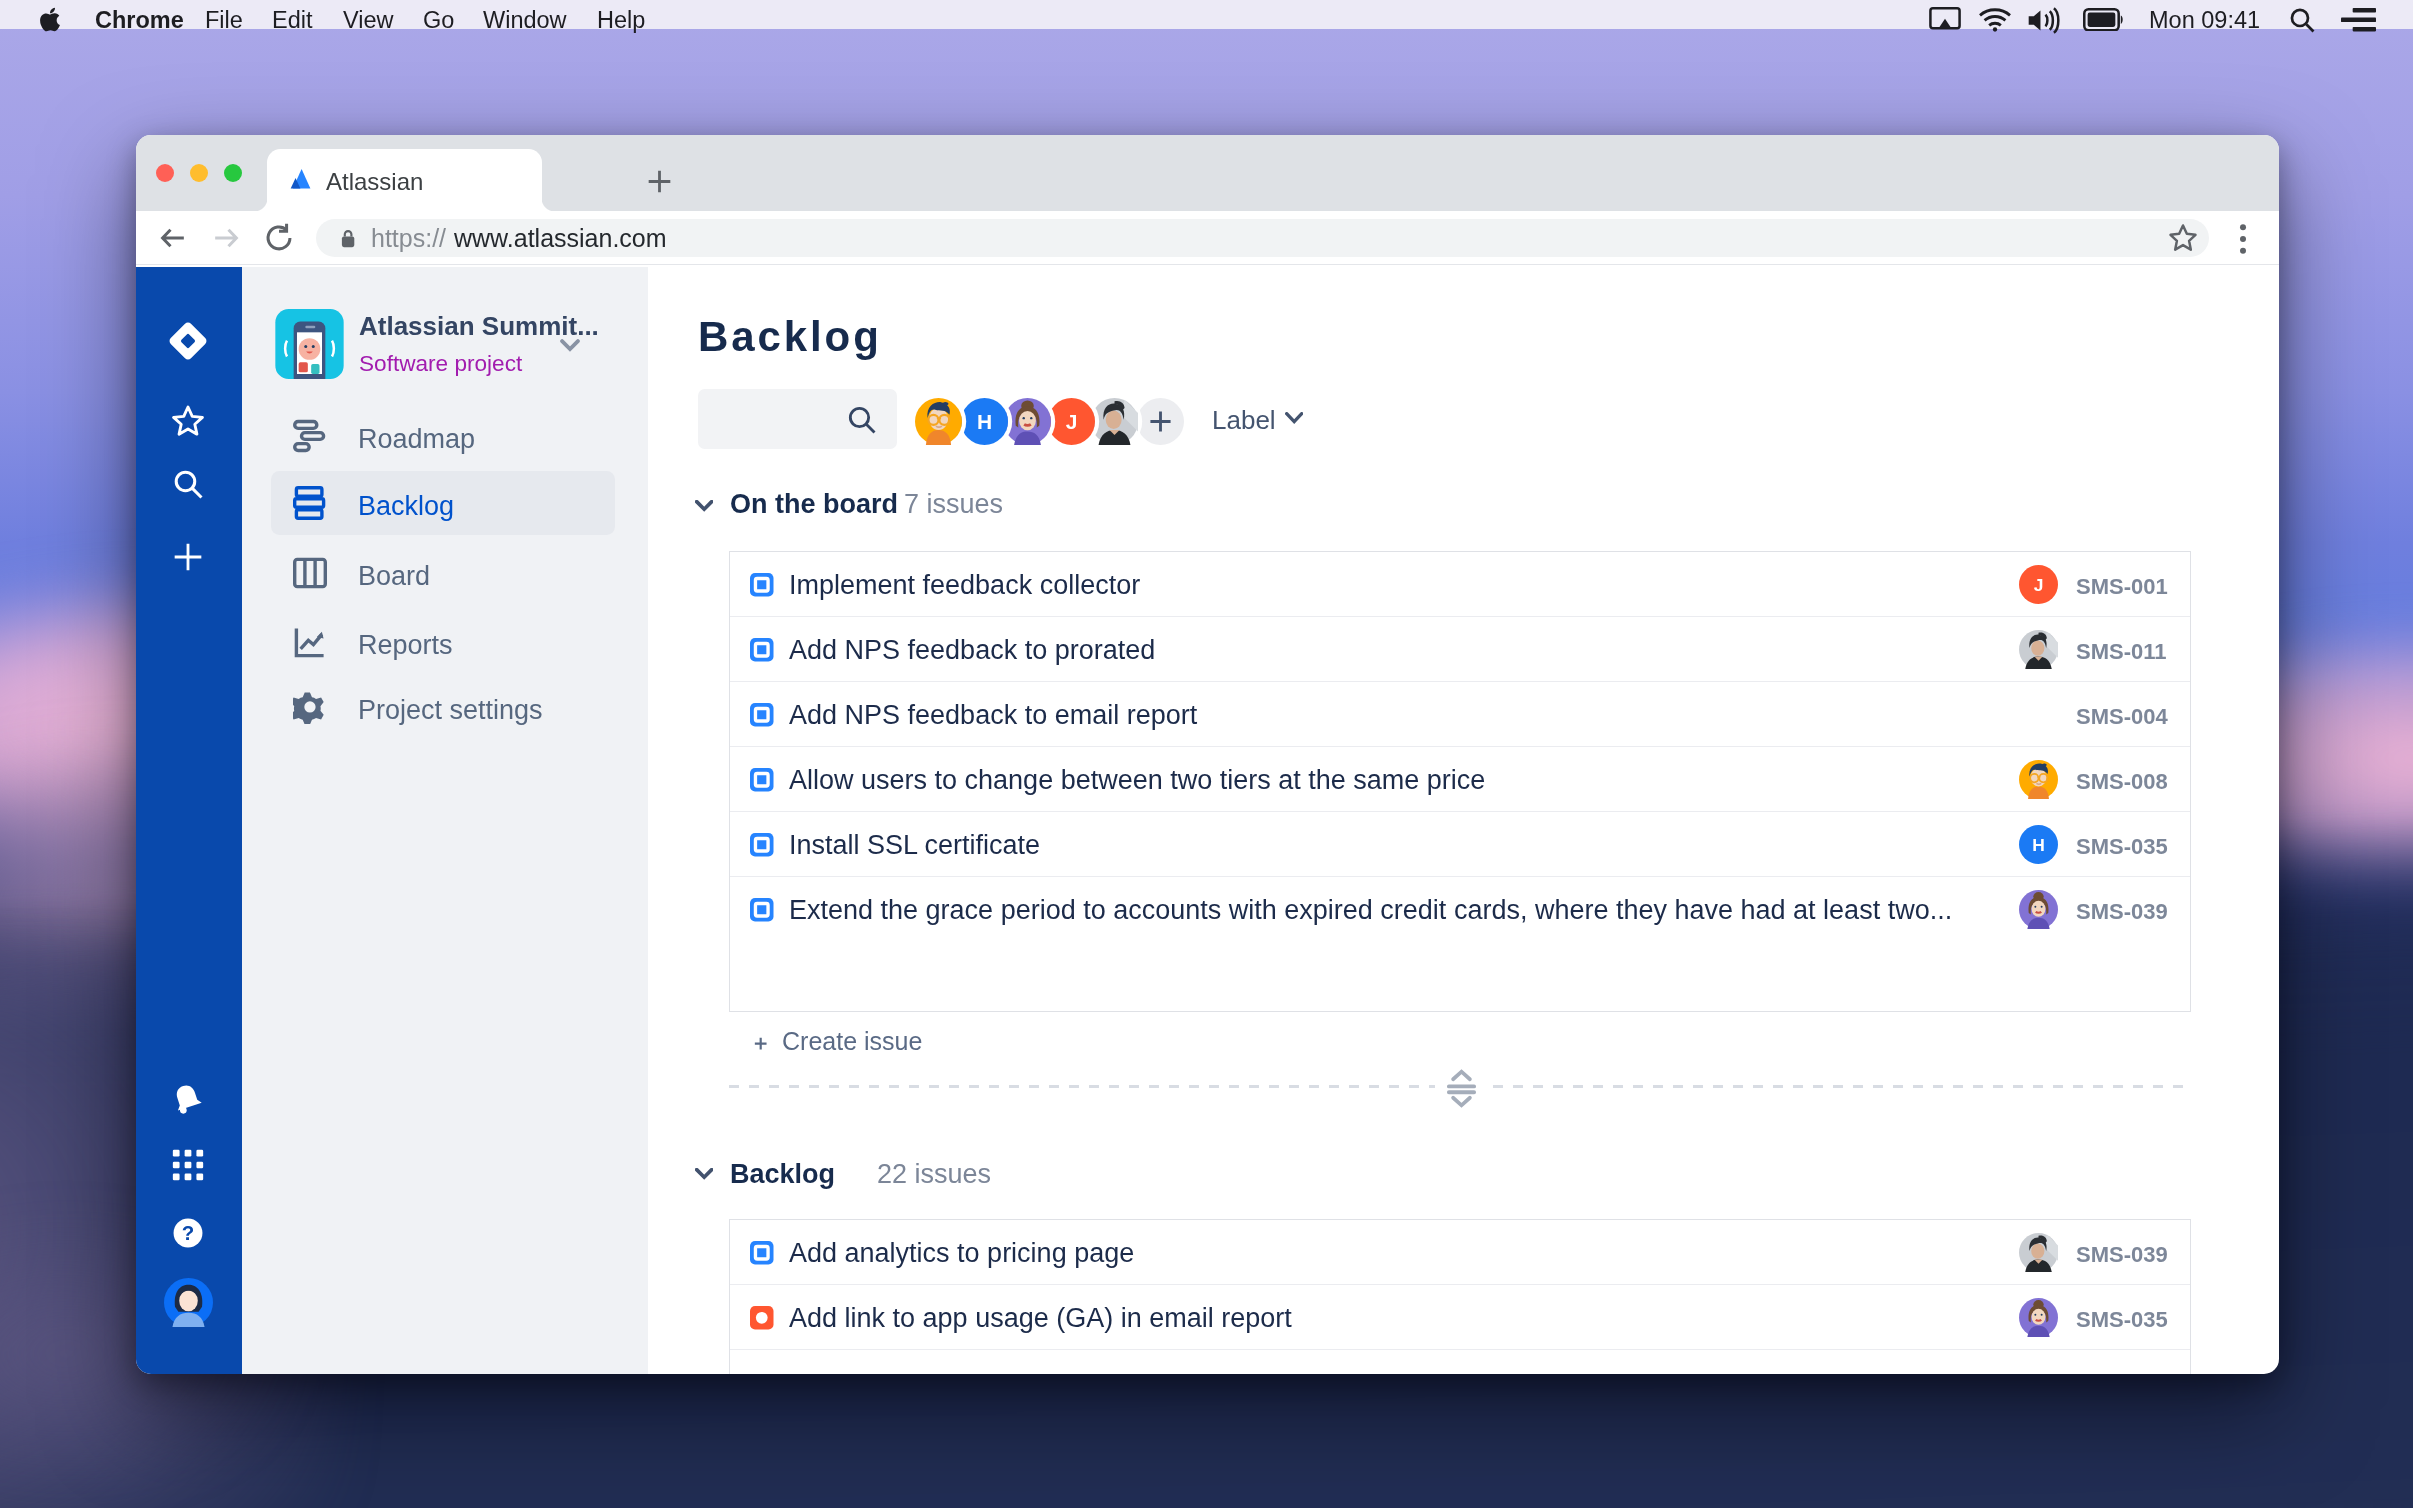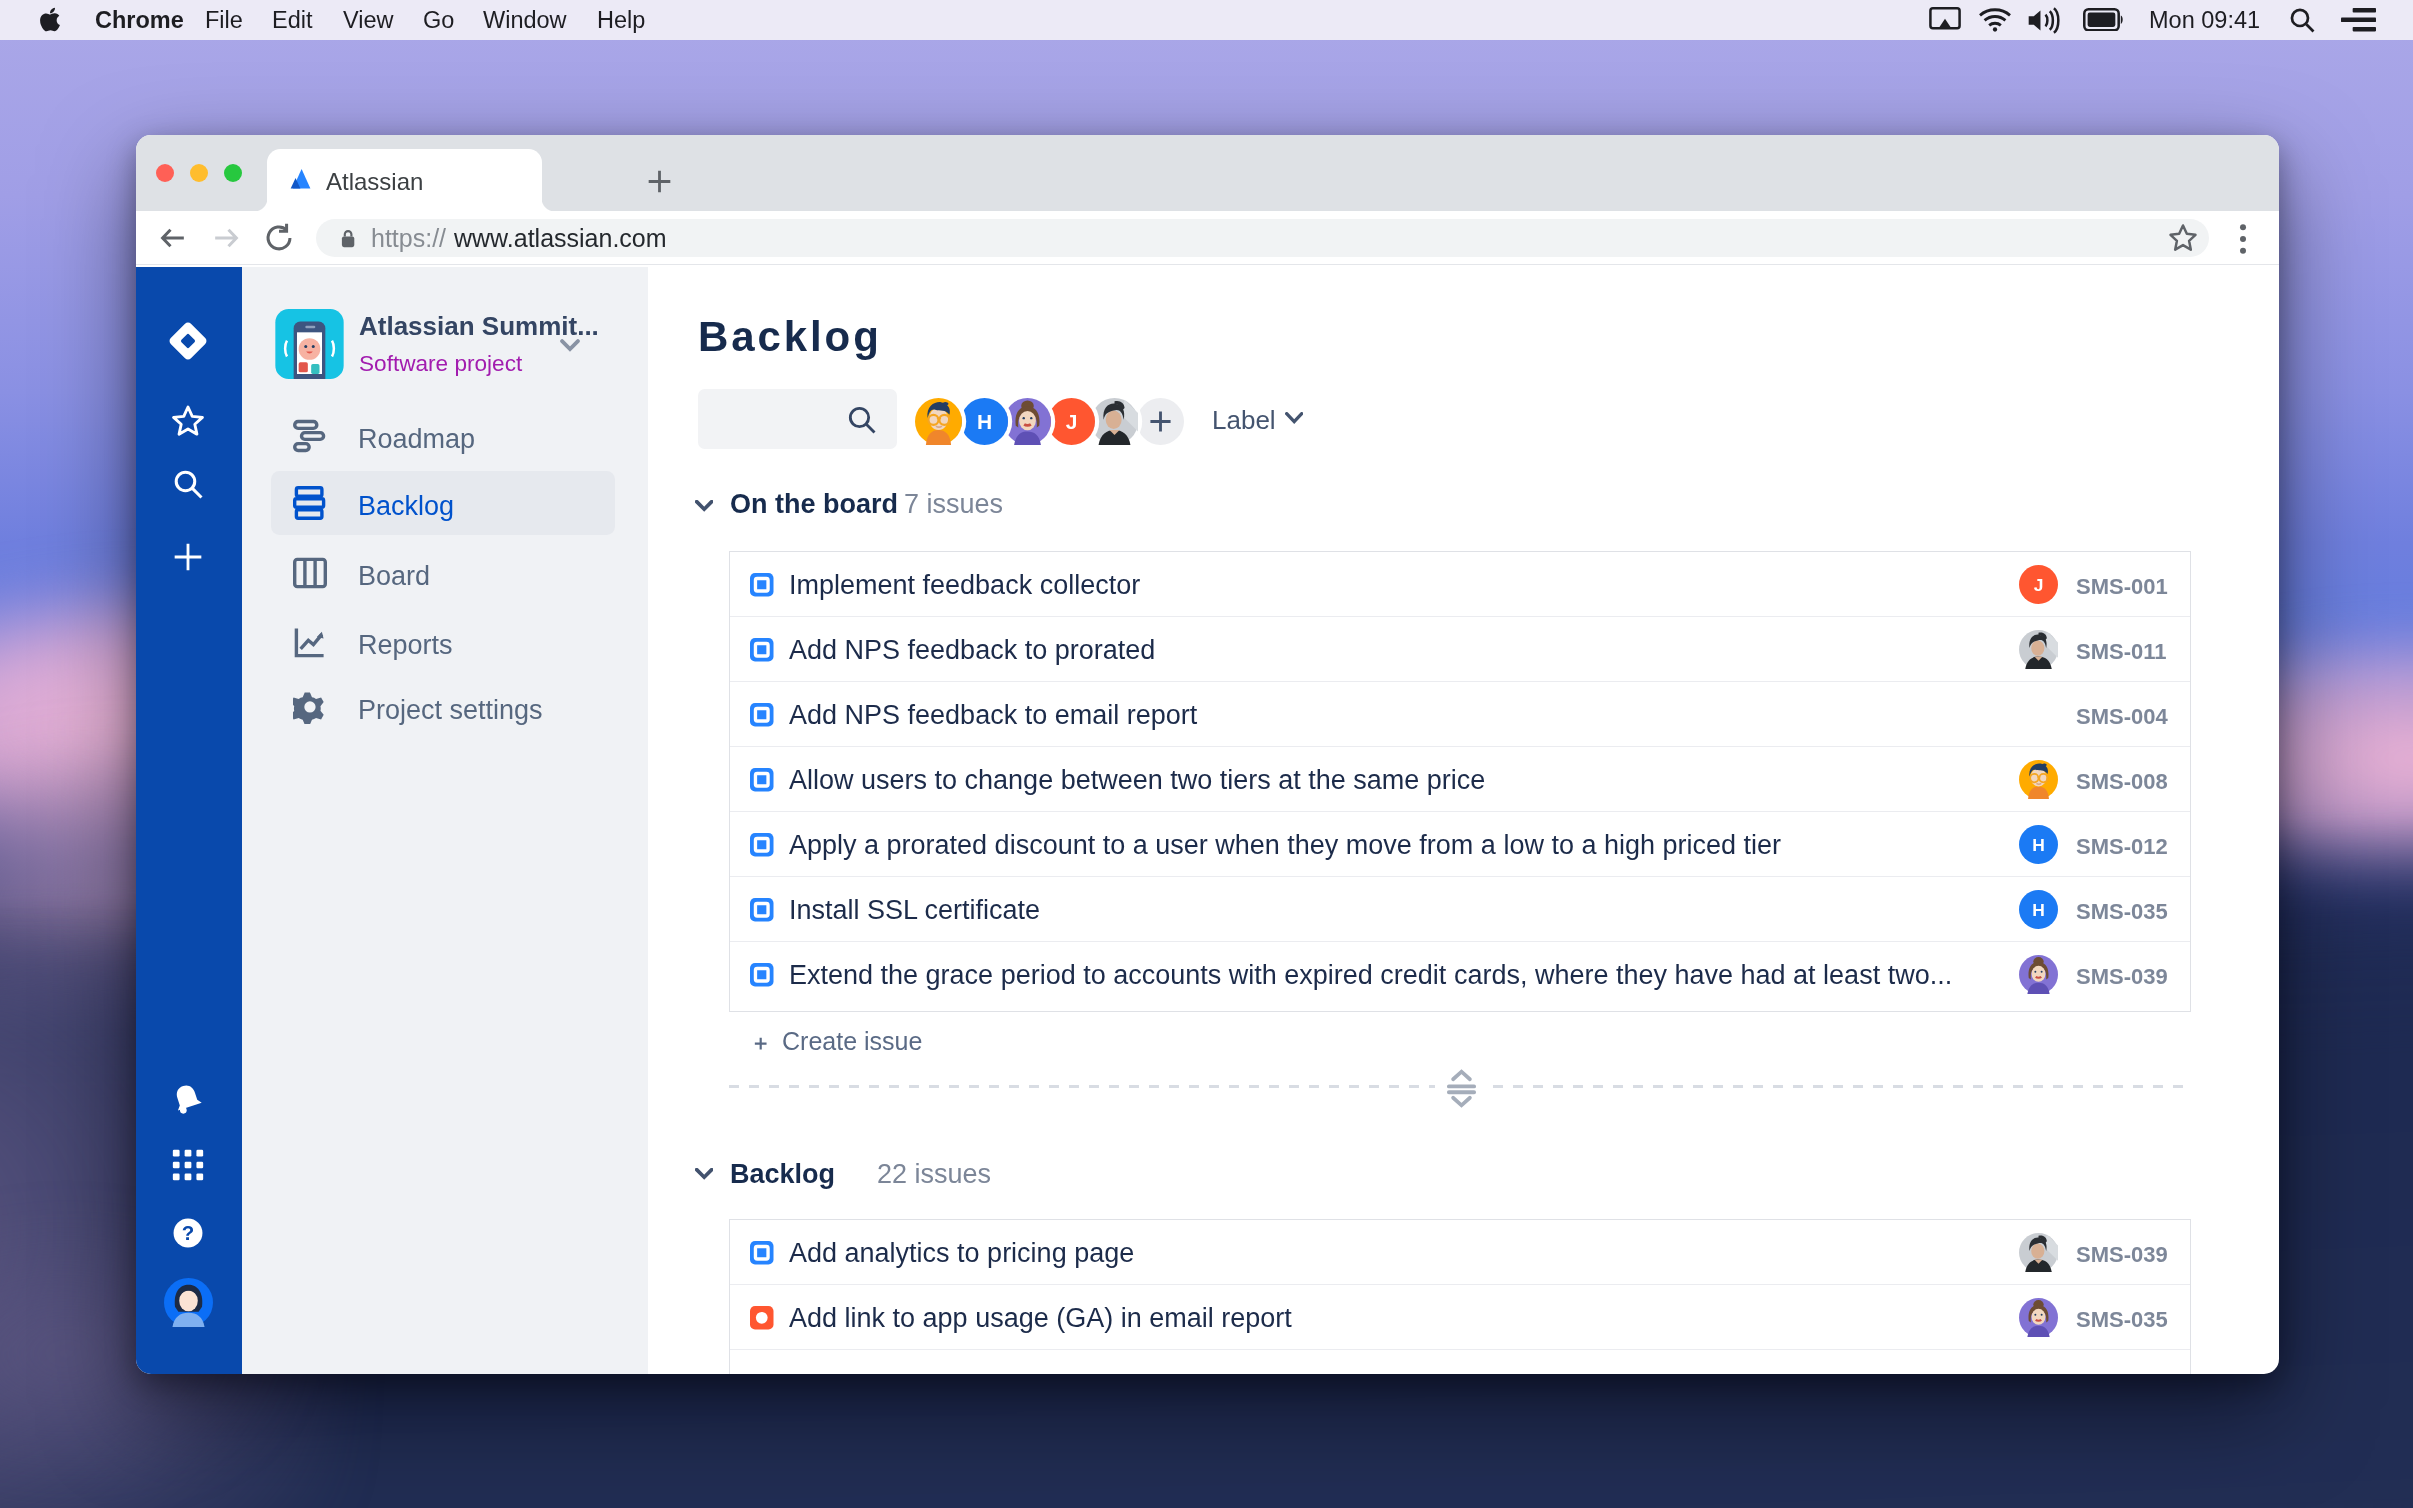--- a/index.html
+++ b/index.html
@@ -23,21 +23,21 @@
   .wp-purpcol { left:-201px; top:964px; width:536px; height:587px;
     background: radial-gradient(100% 85% at 18% 45%, rgba(100,92,136,0.85) 0%, rgba(100,92,136,0.45) 55%, rgba(100,92,136,0) 100%);
     filter: blur(25px); }
   .wp-purp2 { left:-168px; top:1215px; width:469px; height:277px;
     background: radial-gradient(closest-side, rgba(99,91,134,0.6) 0%, rgba(99,91,134,0) 100%);
     filter: blur(23.5px); }
   .wp-dark { left:-50px; top:855px; width:2514px; height:704px;
     background: linear-gradient(180deg, rgba(30,42,82,0) 0%, rgba(30,42,82,0.85) 20%, #1E2A52 34%, #222E54 100%);
     transform: rotate(-2deg); filter: blur(8.4px); }
   
-  .menubar { left:0; top:0; width:2413px; height:40px; background:#ECEAF6; color:#1D1D22; font-size:23.5px; z-index:5; }
+  .menubar { left:0; top:0; width:2413px; height:29px; background:#ECEAF6; color:#1D1D22; font-size:23.5px; z-index:5; }
   .menubar span { position:absolute; top:6.7px; }
   
   .window { left:136px; top:135px; width:2143px; height:1239px; border-radius:15px; background:#fff;
     box-shadow: 0 37px 92px rgba(0,0,10,0.50), 0 10px 28.5px rgba(0,0,10,0.35); overflow:hidden; z-index:2; }
   .tabbar { left:0; top:0; width:100%; height:76px; background:#DEE1E5; }
   .light { border-radius:50%; width:18.4px; height:18.4px; top:28.5px; }
   .tab { left:131px; top:14.2px; width:275px; height:62px; background:#fff; border-radius:13.4px 13.4px 0 0; }
   .tab:before, .tab:after { content:""; position:absolute; bottom:0; width:13.4px; height:13.4px; }
   .tab:before { left:-13.4px; background:radial-gradient(circle 13.4px at 0 0, rgba(0,0,0,0) 13px, #fff 14px); }
   .tab:after { right:-13.4px; background:radial-gradient(circle 13.4px at 100% 0, rgba(0,0,0,0) 13px, #fff 14px); }
@@ -342,30 +342,20 @@
         <span class="rtitle">Allow users to change between two tiers at the same price</span>
         <span class="rav"><svg width="39" height="39" viewBox="0 0 56 56">
             <use href="#av-orange"></use>
           </svg></span>
         <span class="rkey">SMS-008</span>
       </div>
     <div class="row">
         <span class="ricon"><svg width="23.5" height="23.5" viewBox="0 0 28 28">
             <use href="#ic-story"></use>
           </svg></span>
-        <span class="rtitle">Apply a prorated discount to a user when they move from a low to a high priced tier</span>
-        <span class="rav"><svg width="39" height="39" viewBox="0 0 56 56">
-            <use href="#av-h"></use>
-          </svg></span>
-        <span class="rkey">SMS-012</span>
-      </div>
-    <div class="row">
-        <span class="ricon"><svg width="23.5" height="23.5" viewBox="0 0 28 28">
-            <use href="#ic-story"></use>
-          </svg></span>
         <span class="rtitle">Install SSL certificate</span>
         <span class="rav"><svg width="39" height="39" viewBox="0 0 56 56">
             <use href="#av-h"></use>
           </svg></span>
         <span class="rkey">SMS-035</span>
       </div>
     <div class="row">
         <span class="ricon"><svg width="23.5" height="23.5" viewBox="0 0 28 28">
             <use href="#ic-story"></use>
           </svg></span>

